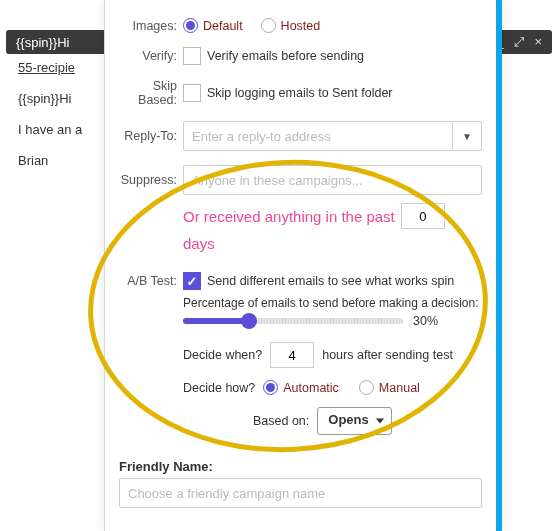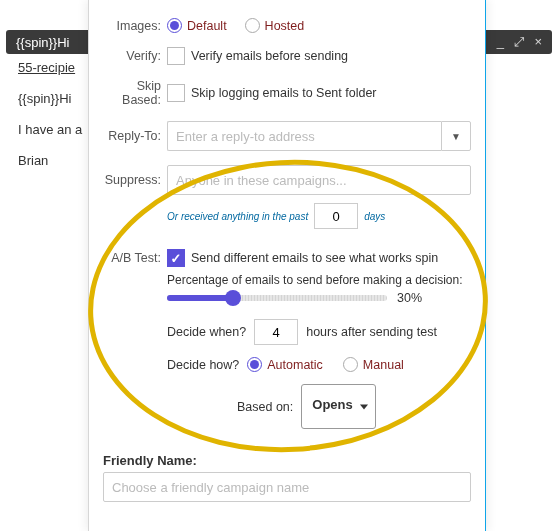--- a/index.html
+++ b/index.html
@@ -43,26 +43,26 @@
       font-size: 13px;
       color: #333;
     }
     .bg-list .item1 { text-decoration: underline; }
     .bg-list .item { }
 
     
     .panel {
       position: absolute;
       top: 0;
-      left: 88px;
+      left: 104px;
       width: 398px;
       height: 531px;
       background: #fff;
       border-left: 1px solid #d6d6d6;
-      border-right: 1px solid #0ea5e9;
+      border-right: 6px solid #0ea5e9;
       box-shadow: -4px 0 8px rgba(0,0,0,0.05), 4px 0 8px rgba(0,0,0,0.05);
       padding: 18px 14px 0 14px;
     }
 
     .row {
       display: flex;
       align-items: center;
       margin-bottom: 14px;
     }
     .row .label {
@@ -157,21 +157,21 @@
     }
 
     .num-input {
       width: 44px;
       height: 26px;
       border: 1px solid #ccc;
       text-align: center;
       font-size: 13px;
     }
 
-    .sub-text { font-size: 10px; color: #0369a1; font-style: italic; }
+    .sub-text { font-size: 15px; color: #ec4899; }
 
     
     .ab-block {
       margin-left: 64px;
       margin-top: -4px;
     }
     .ab-line {
       display: flex;
       align-items: center;
       gap: 8px;
@@ -198,21 +198,21 @@
       top: 50%;
       width: 16px; height: 16px;
       background: #5a4fd9;
       border-radius: 50%;
       transform: translate(-50%, -50%);
       cursor: pointer;
     }
     .slider-val { font-size: 12.5px; }
 
     .select {
-      height: 45px;
+      height: 28px;
       border: 1px solid #999;
       border-radius: 3px;
       padding: 0 22px 4px 10px;
       font-size: 13px;
       font-weight: 600;
       background: #fff;
       position: relative;
       display: inline-flex;
       align-items: center;
       cursor: pointer;

